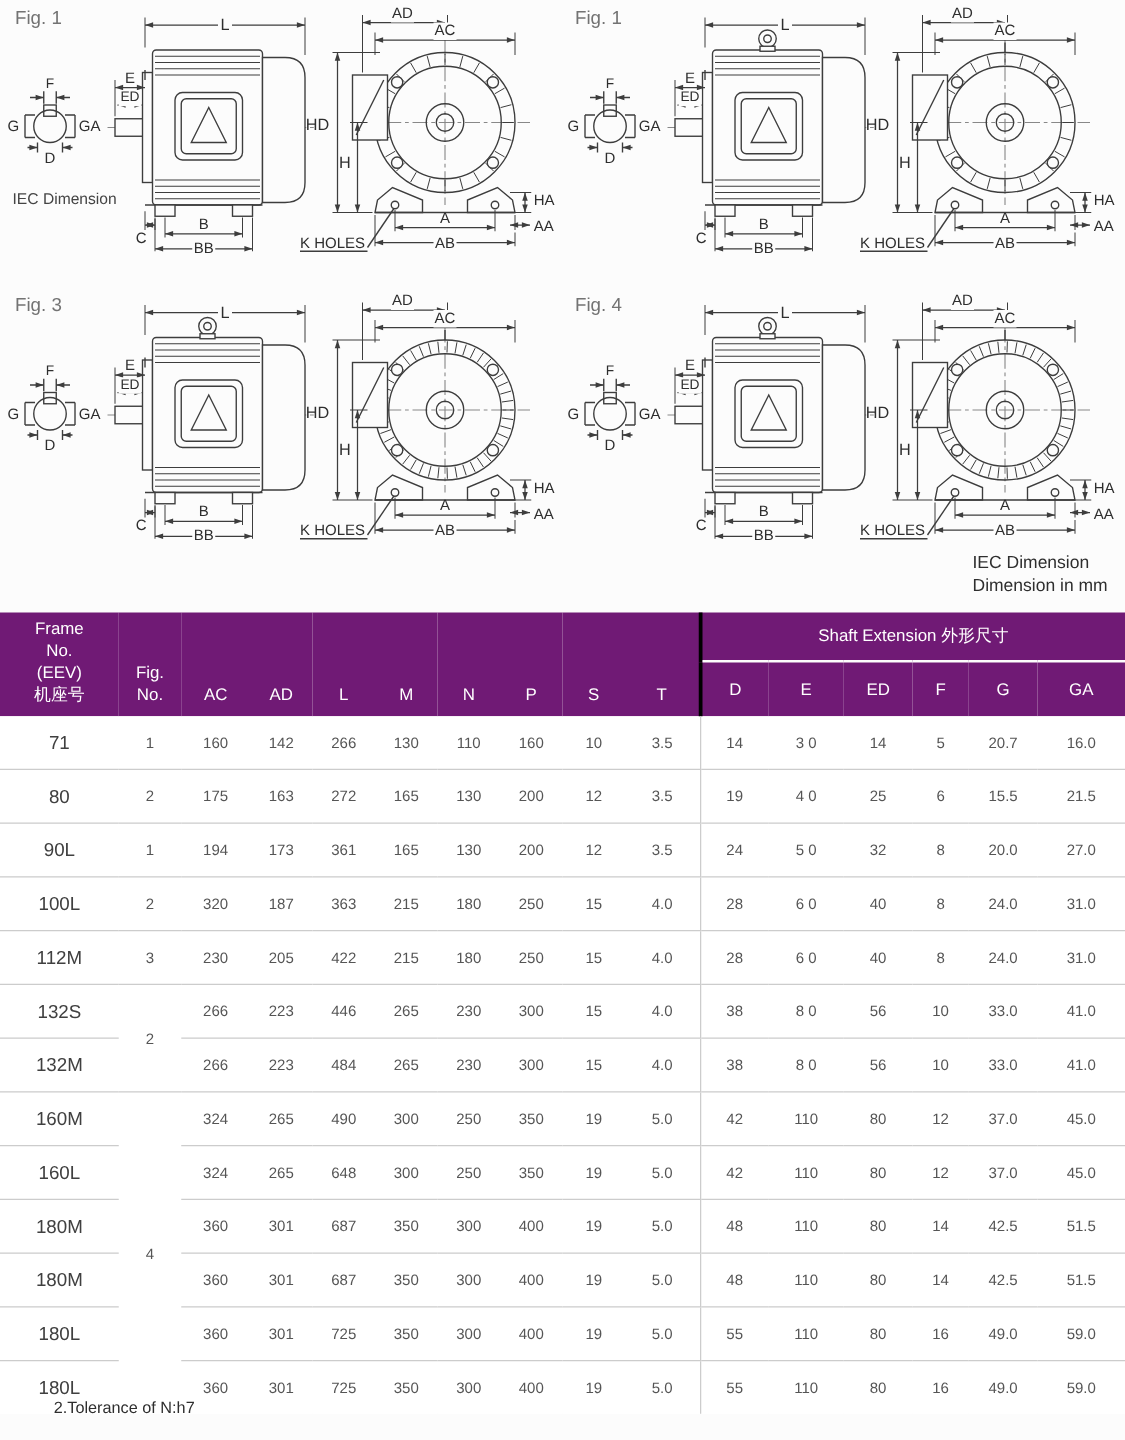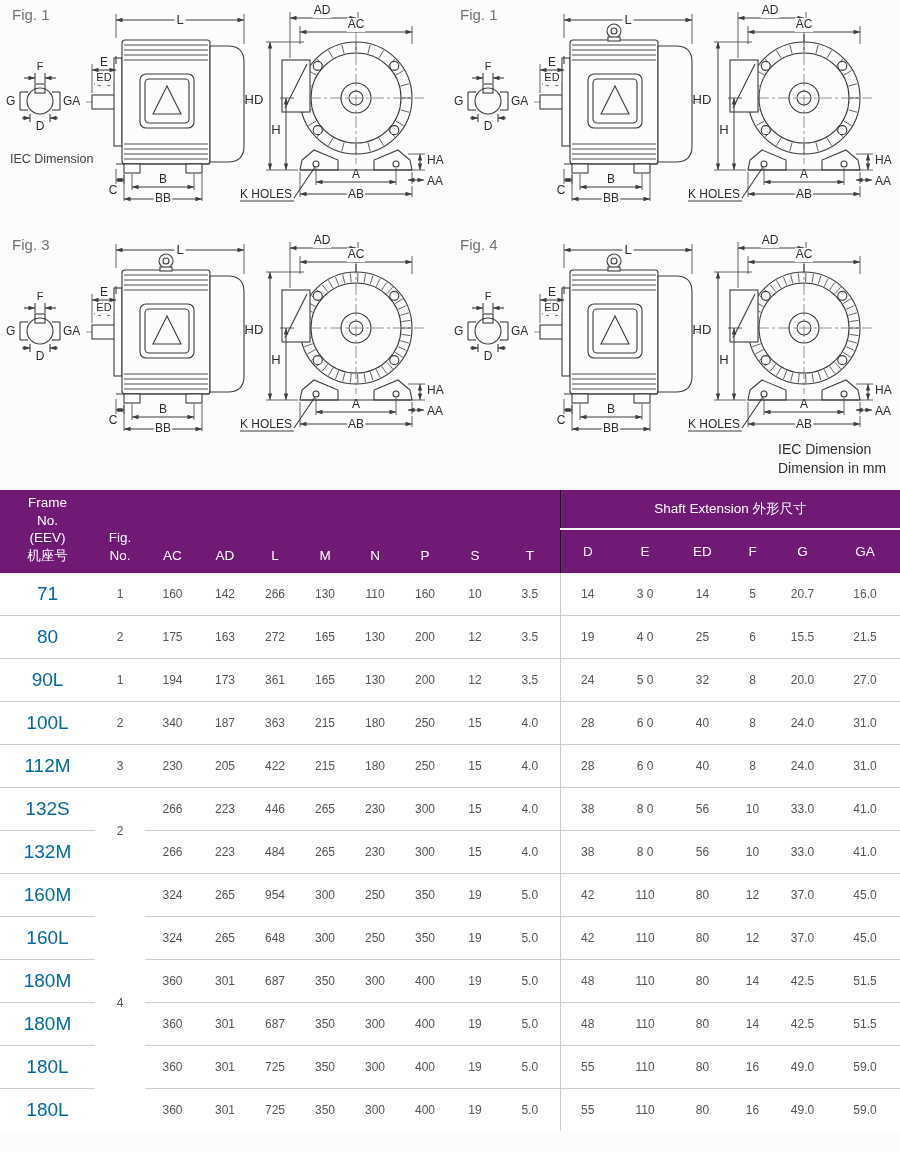--- a/index.html
+++ b/index.html
@@ -23,28 +23,28 @@
   table.dims{
     position:absolute;left:0;top:490px;width:900px;
     border-collapse:collapse;table-layout:fixed;
   }
   table.dims thead th{
     background:#701a75;color:#fff;font-weight:normal;font-size:13.5px;
     vertical-align:bottom;padding:4px 2px 9px 2px;text-align:center;
     white-space:pre-line;line-height:1.3;
   }
   table.dims thead th.group-title{vertical-align:middle;padding:6px 2px;}
-  table.dims thead th.group-start{border-left:1px solid #000000;}
+  table.dims thead th.group-start{border-left:3px solid #000000;}
   table.dims thead tr.sub th{border-top:2px solid #fcfcfc;vertical-align:middle;padding:8px 2px;}
   table.dims tbody td{
     height:40px;text-align:center;font-size:12px;color:#555;
     background:#fff;border-top:1px solid #ccc;
   }
   table.dims tbody tr:first-child td{border-top:none;}
-  table.dims tbody td.frame{font-size:19px;color:#0369a1;}
+  table.dims tbody td.frame{font-size:15px;color:#404040;}
   table.dims tbody td.figcell{color:#555;}
   table.dims tbody td.group-start{border-left:1px solid #ccc;}
 
   .note{position:absolute;left:6px;top:1118px;font-size:13px;color:#2e2e2e;line-height:1.3;}
   .note .indent{padding-left:37px;}
 </style>
 </head>
 <body>
 
 <div class="figure" id="fig1">
@@ -945,21 +945,21 @@
         <td class="group-start">24</td>
         <td>5 0</td>
         <td>32</td>
         <td>8</td>
         <td>20.0</td>
         <td>27.0</td>
       </tr>
       <tr>
         <td class="frame">100L</td>
         <td class="figcell" rowspan="1">2</td>
-        <td>340</td>
+        <td>320</td>
         <td>187</td>
         <td>363</td>
         <td>215</td>
         <td>180</td>
         <td>250</td>
         <td>15</td>
         <td>4.0</td>
         <td class="group-start">28</td>
         <td>6 0</td>
         <td>40</td>
@@ -1018,21 +1018,21 @@
         <td>56</td>
         <td>10</td>
         <td>33.0</td>
         <td>41.0</td>
       </tr>
       <tr>
         <td class="frame">160M</td>
         <td class="figcell" rowspan="6">4</td>
         <td>324</td>
         <td>265</td>
-        <td>954</td>
+        <td>490</td>
         <td>300</td>
         <td>250</td>
         <td>350</td>
         <td>19</td>
         <td>5.0</td>
         <td class="group-start">42</td>
         <td>110</td>
         <td>80</td>
         <td>12</td>
         <td>37.0</td>
@@ -1120,13 +1120,14 @@
         <td>110</td>
         <td>80</td>
         <td>16</td>
         <td>49.0</td>
         <td>59.0</td>
       </tr>
     </tbody>
 </table>
 
 <div class="note">
+  <div class="indent">2.Tolerance of N:h7</div>
 </div>
 
 </body></html>

